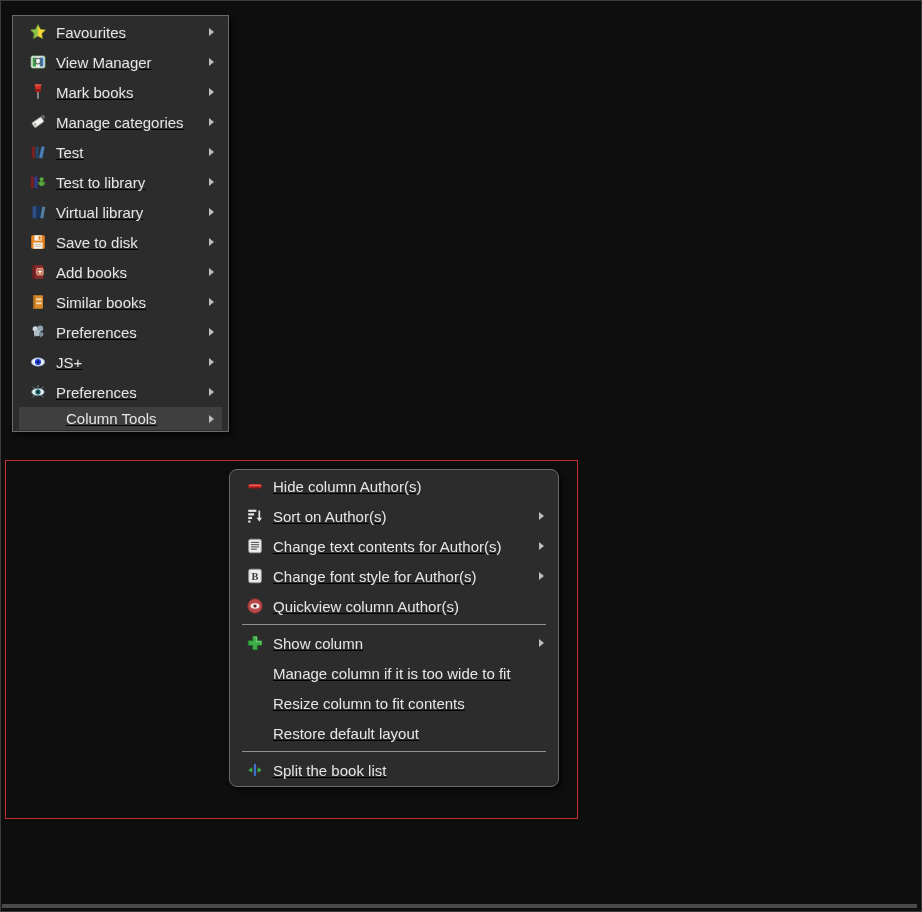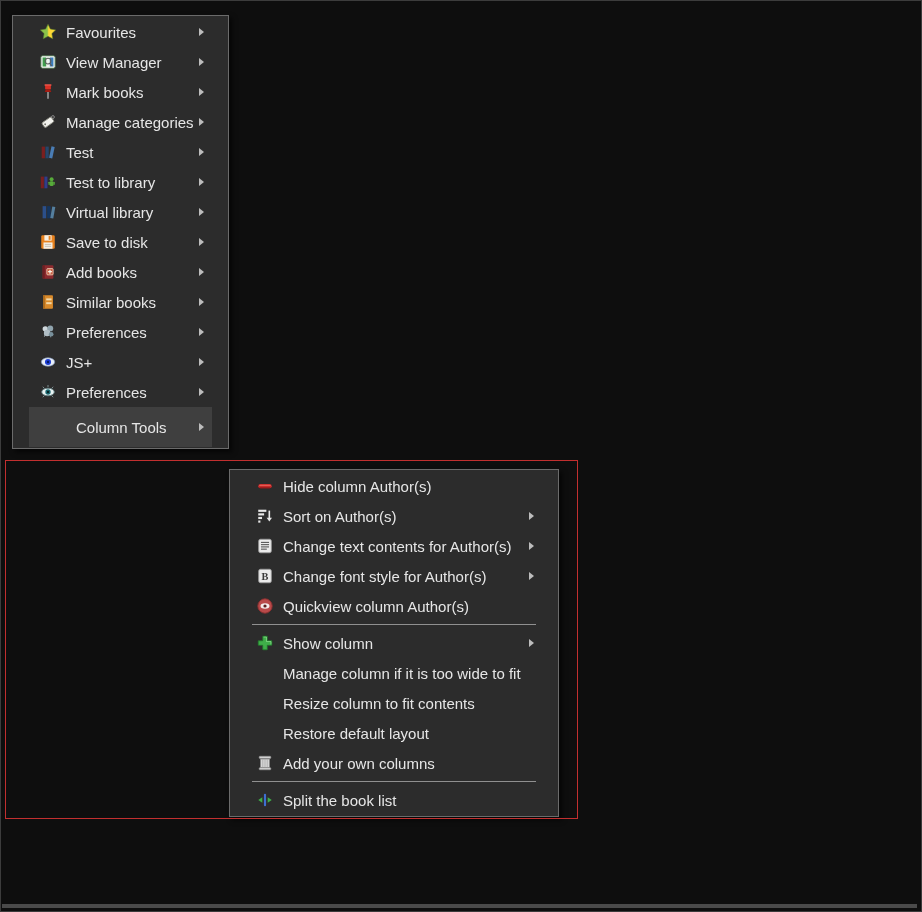--- a/index.html
+++ b/index.html
@@ -13,25 +13,26 @@
     font-family: "Liberation Sans", sans-serif;
     cursor: default;
     user-select: none;
   }
   .menu {
     position: absolute;
     background: #2c2c2c;
     border: 1px solid #6b6b6b;
     box-shadow: 3px 3px 5px rgba(0,0,0,0.65);
     box-sizing: border-box;
-    padding: 1px 16px;
+    padding: 1px 6px;
     z-index: 10;
+    text-decoration: underline;
   }
   #main-menu { left: 11px; top: 14px; width: 217px; }
-  #column-submenu { left: 228px; top: 468px; width: 330px; z-index: 20; }
+  #column-submenu { left: 228px; top: 468px; width: 330px; z-index: 20; border-radius: 8px; }
 
   .menu-item {
     height: 30px;
     display: flex;
     align-items: center;
     padding: 0 8px 0 9px;
     color: #e6e6e6;
     font-size: 15px;
     white-space: nowrap;
   }
@@ -42,21 +43,21 @@
   }
   .menu-item .icon svg { width: 18px; height: 18px; display: block; }
   .menu-item .label { flex: 1 1 auto; overflow: hidden; }
   .menu-item .arrow {
     width: 0; height: 0; flex: 0 0 auto;
     border-top: 4px solid transparent;
     border-bottom: 4px solid transparent;
     border-left: 5px solid #bdbdbd;
     margin-left: 6px;
   }
-  .menu-item.selected { background: #3f3f3f; height: 40px; justify-content: flex-end; }
+  .menu-item.selected { background: #3f3f3f; height: 23px; justify-content: flex-end; }
   .menu-item.selected .label { padding-left: 10px; }
 
   .separator {
     height: 0;
     border-top: 1px solid #909090;
     margin: 3px 6px;
   }
 
   #highlight-box {
     position: absolute;
@@ -334,33 +335,20 @@
         <span class="label">Manage column if it is too wide to fit</span>
       </div>
       <div class="menu-item">
         <span class="icon"></span>
         <span class="label">Resize column to fit contents</span>
       </div>
       <div class="menu-item">
         <span class="icon"></span>
         <span class="label">Restore default layout</span>
       </div>
-      <div class="menu-item">
-        <span class="icon">
-          <svg viewBox="0 0 20 20" fill="#d6d6d6" stroke="#8a8a8a" stroke-width="0.7">
-            <rect x="3.5" y="2.5" width="13" height="2.4" rx="0.8"></rect>
-            <rect x="5" y="5.6" width="10" height="9.4"></rect>
-            <line x1="7.5" y1="6" x2="7.5" y2="15" stroke="#a0a0a0"></line>
-            <line x1="10" y1="6" x2="10" y2="15" stroke="#a0a0a0"></line>
-            <line x1="12.5" y1="6" x2="12.5" y2="15" stroke="#a0a0a0"></line>
-            <rect x="3.5" y="15.2" width="13" height="2.4" rx="0.8"></rect>
-          </svg>
-        </span>
-        <span class="label">Add your own columns</span>
-      </div>
       <div class="separator"></div>
       <div class="menu-item">
         <span class="icon">
           <svg viewBox="0 0 20 20">
             <rect x="8.8" y="3" width="2.4" height="14" rx="1.2" fill="#3f6fd1"></rect>
             <path d="M2.5 10l4.5-3v6z" fill="#3fae49"></path>
             <path d="M17.5 10L13 7v6z" fill="#3fae49"></path>
           </svg>
         </span>
         <span class="label">Split the book list</span>

